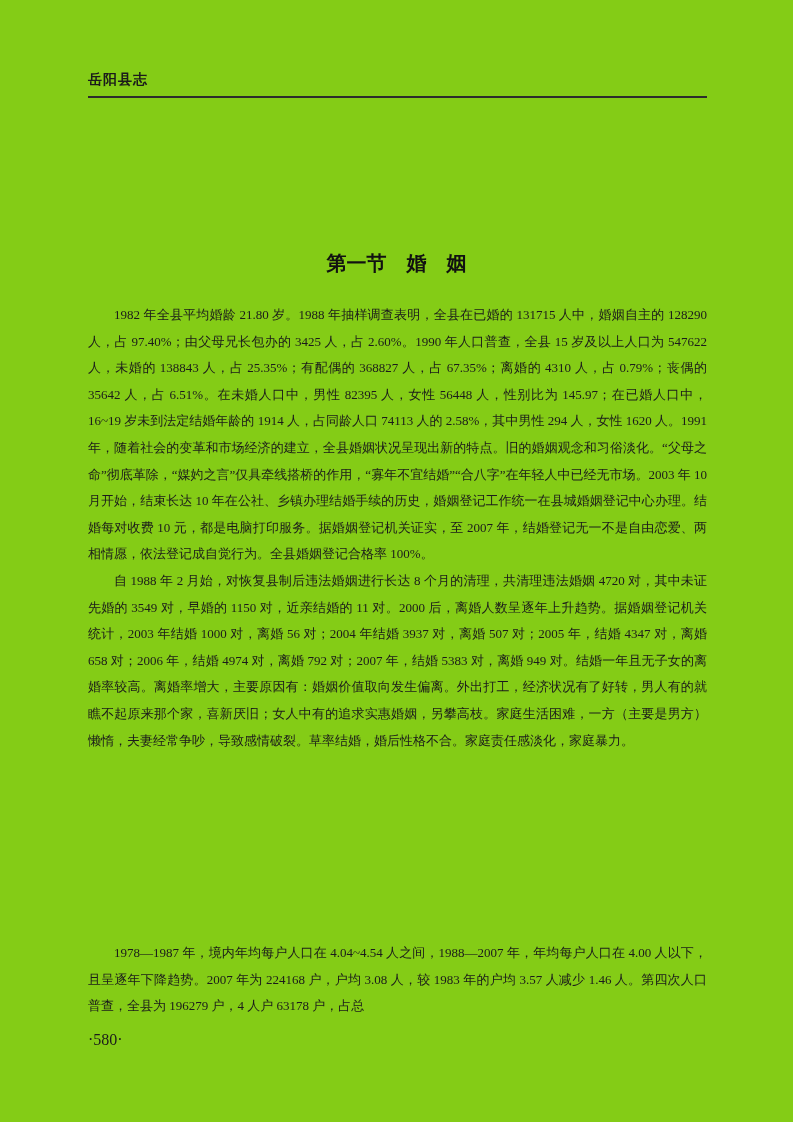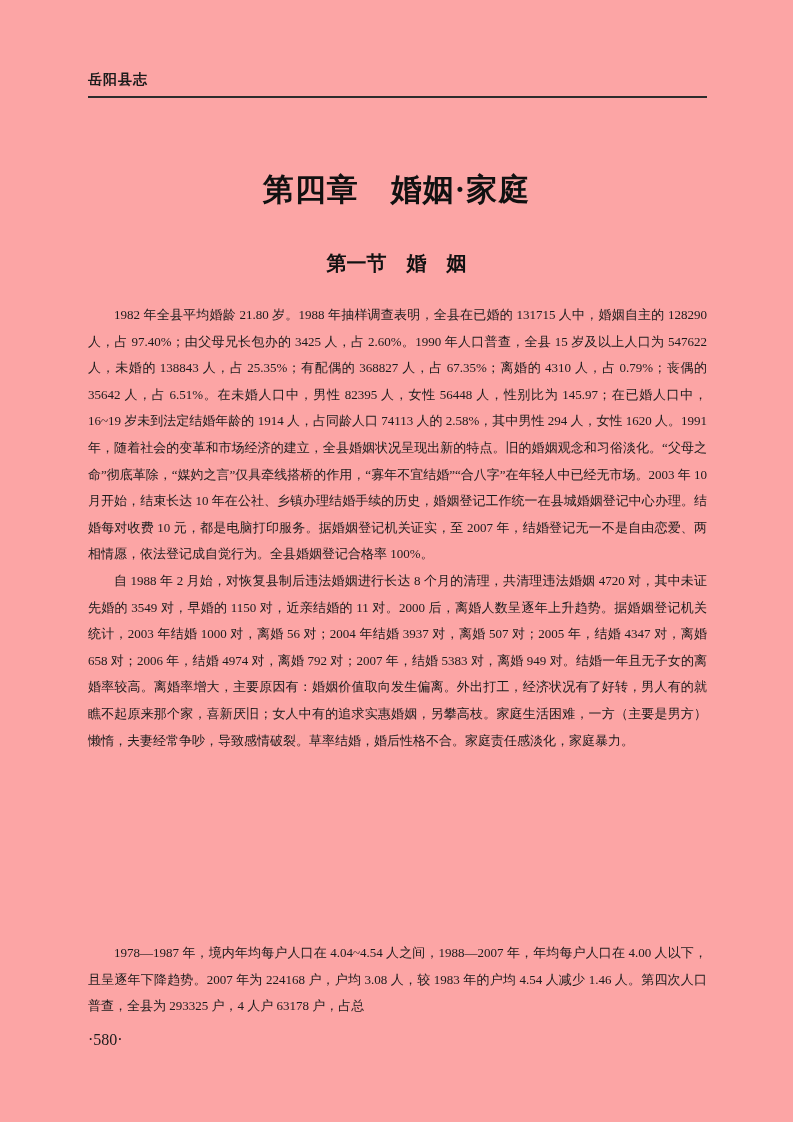--- a/index.html
+++ b/index.html
@@ -2,21 +2,21 @@
 <html><head>
 <meta charset="utf-8">
 <style>
   * { margin: 0; padding: 0; box-sizing: border-box; }
   html, body { background: #e8e8e8; }
   .page {
     position: relative;
     width: 793px;
     height: 1122px;
     margin: 0 auto;
-    background: #fca5a5;
+    background: #84cc16;
     color: #1b1b1b;
     font-family: "Liberation Serif", "DejaVu Serif", serif;
     overflow: hidden;
   }
   .running-head {
     position: absolute;
     left: 88px;
     top: 71px;
     font-size: 14px;
     font-weight: bold;
@@ -76,29 +76,28 @@
 </style>
 </head>
 <body>
 
 <div class="page">
 
   <div class="running-head">岳阳县志</div>
 
   <div class="head-rule"></div>
 
-  <h1 class="chapter-title">第四章　婚姻·家庭</h1>
 
   <h2 class="section-title s1">第一节　婚　姻</h2>
 
   <div class="body-block b1">
     <p>1982 年全县平均婚龄 21.80 岁。1988 年抽样调查表明，全县在已婚的 131715 人中，婚姻自主的 128290 人，占 97.40%；由父母兄长包办的 3425 人，占 2.60%。1990 年人口普查，全县 15 岁及以上人口为 547622 人，未婚的 138843 人，占 25.35%；有配偶的 368827 人，占 67.35%；离婚的 4310 人，占 0.79%；丧偶的 35642 人，占 6.51%。在未婚人口中，男性 82395 人，女性 56448 人，性别比为 145.97；在已婚人口中，16~19 岁未到法定结婚年龄的 1914 人，占同龄人口 74113 人的 2.58%，其中男性 294 人，女性 1620 人。1991 年，随着社会的变革和市场经济的建立，全县婚姻状况呈现出新的特点。旧的婚姻观念和习俗淡化。“父母之命”彻底革除，“媒妁之言”仅具牵线搭桥的作用，“寡年不宜结婚”“合八字”在年轻人中已经无市场。2003 年 10 月开始，结束长达 10 年在公社、乡镇办理结婚手续的历史，婚姻登记工作统一在县城婚姻登记中心办理。结婚每对收费 10 元，都是电脑打印服务。据婚姻登记机关证实，至 2007 年，结婚登记无一不是自由恋爱、两相情愿，依法登记成自觉行为。全县婚姻登记合格率 100%。</p>
     <p>自 1988 年 2 月始，对恢复县制后违法婚姻进行长达 8 个月的清理，共清理违法婚姻 4720 对，其中未证先婚的 3549 对，早婚的 1150 对，近亲结婚的 11 对。2000 后，离婚人数呈逐年上升趋势。据婚姻登记机关统计，2003 年结婚 1000 对，离婚 56 对；2004 年结婚 3937 对，离婚 507 对；2005 年，结婚 4347 对，离婚 658 对；2006 年，结婚 4974 对，离婚 792 对；2007 年，结婚 5383 对，离婚 949 对。结婚一年且无子女的离婚率较高。离婚率增大，主要原因有：婚姻价值取向发生偏离。外出打工，经济状况有了好转，男人有的就瞧不起原来那个家，喜新厌旧；女人中有的追求实惠婚姻，另攀高枝。家庭生活困难，一方（主要是男方）懒惰，夫妻经常争吵，导致感情破裂。草率结婚，婚后性格不合。家庭责任感淡化，家庭暴力。</p>
   </div>
 
 
   <div class="body-block b3">
-    <p>1978—1987 年，境内年均每户人口在 4.04~4.54 人之间，1988—2007 年，年均每户人口在 4.00 人以下，且呈逐年下降趋势。2007 年为 224168 户，户均 3.08 人，较 1983 年的户均 4.54 人减少 1.46 人。第四次人口普查，全县为 293325 户，4 人户 63178 户，占总</p>
+    <p>1978—1987 年，境内年均每户人口在 4.04~4.54 人之间，1988—2007 年，年均每户人口在 4.00 人以下，且呈逐年下降趋势。2007 年为 224168 户，户均 3.08 人，较 1983 年的户均 3.57 人减少 1.46 人。第四次人口普查，全县为 196279 户，4 人户 63178 户，占总</p>
   </div>
 
   <div class="page-number">·580·</div>
 
 </div>
 
 </body></html>

